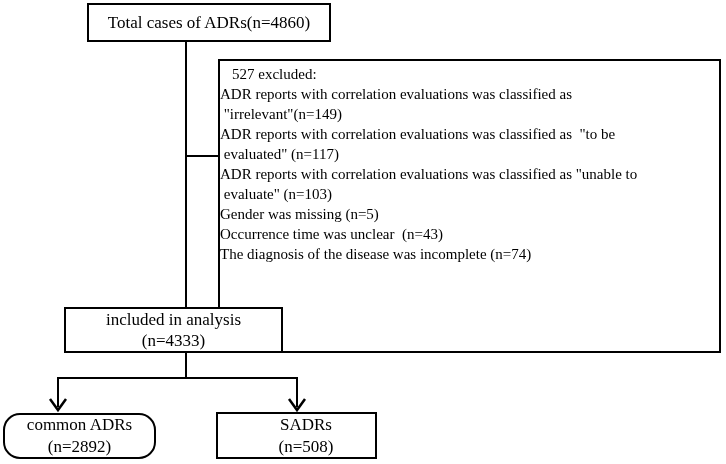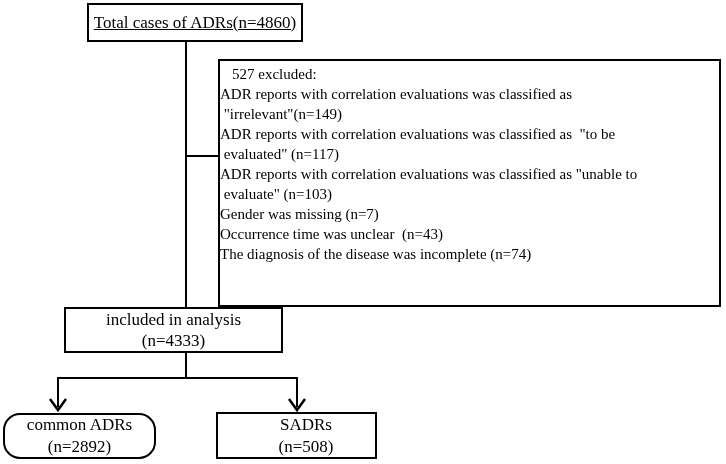--- a/index.html
+++ b/index.html
@@ -23,26 +23,25 @@
     background: #ffffff;
   }
   .center-box {
     display: flex;
     flex-direction: column;
     align-items: center;
     justify-content: center;
     text-align: center;
   }
   .total-box {
-    left: 87px; top: 3px; width: 216px; height: 39px;
+    left: 87px; top: 3px; width: 244px; height: 39px;
     font-size: 17px;
-    text-decoration: underline;
   }
   .excluded-box {
-    left: 218px; top: 59px; width: 503px; height: 248px;
+    left: 218px; top: 59px; width: 503px; height: 294px;
     font-size: 15px;
     line-height: 20px;
     padding: 3px 4px 0 0;
   }
   .excluded-box .excl-header {
     padding-left: 12px;
     white-space: pre;
   }
   .excluded-box .excl-line {
     white-space: pre;
@@ -94,21 +93,21 @@
   </div>
 
   <div class="box excluded-box">
     <div class="excl-header">527 excluded:</div>
     <div class="excl-line">ADR reports with correlation evaluations was classified as</div>
     <div class="excl-line"> "irrelevant"(n=149)</div>
     <div class="excl-line">ADR reports with correlation evaluations was classified as  "to be</div>
     <div class="excl-line"> evaluated" (n=117)</div>
     <div class="excl-line">ADR reports with correlation evaluations was classified as "unable to</div>
     <div class="excl-line"> evaluate" (n=103)</div>
-    <div class="excl-line">Gender was missing (n=7)</div>
+    <div class="excl-line">Gender was missing (n=5)</div>
     <div class="excl-line">Occurrence time was unclear  (n=43)</div>
     <div class="excl-line">The diagnosis of the disease was incomplete (n=74)</div>
   </div>
 
   <div class="box center-box included-box">
     <span>included in analysis</span>
     <span>(n=4333)</span>
   </div>
 
   <div class="box center-box common-box">

